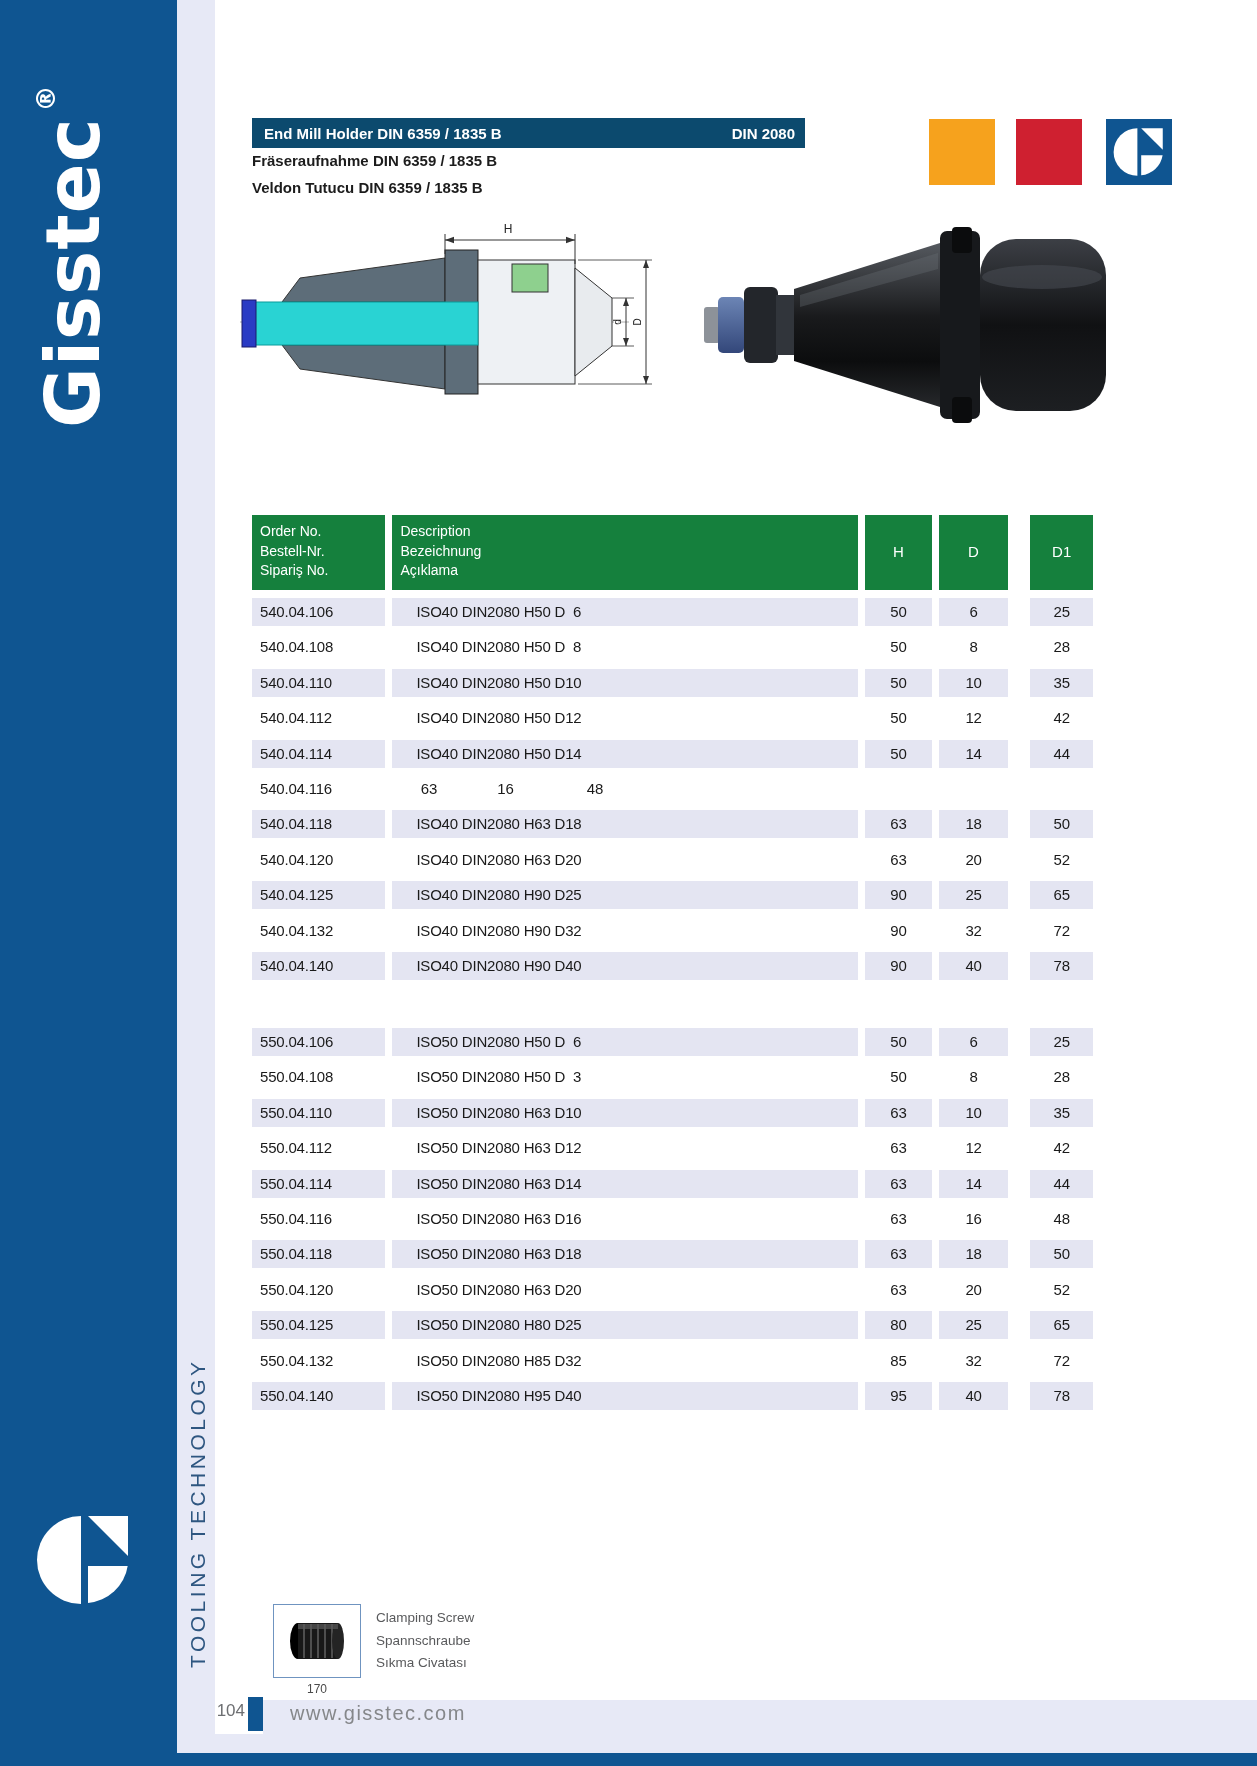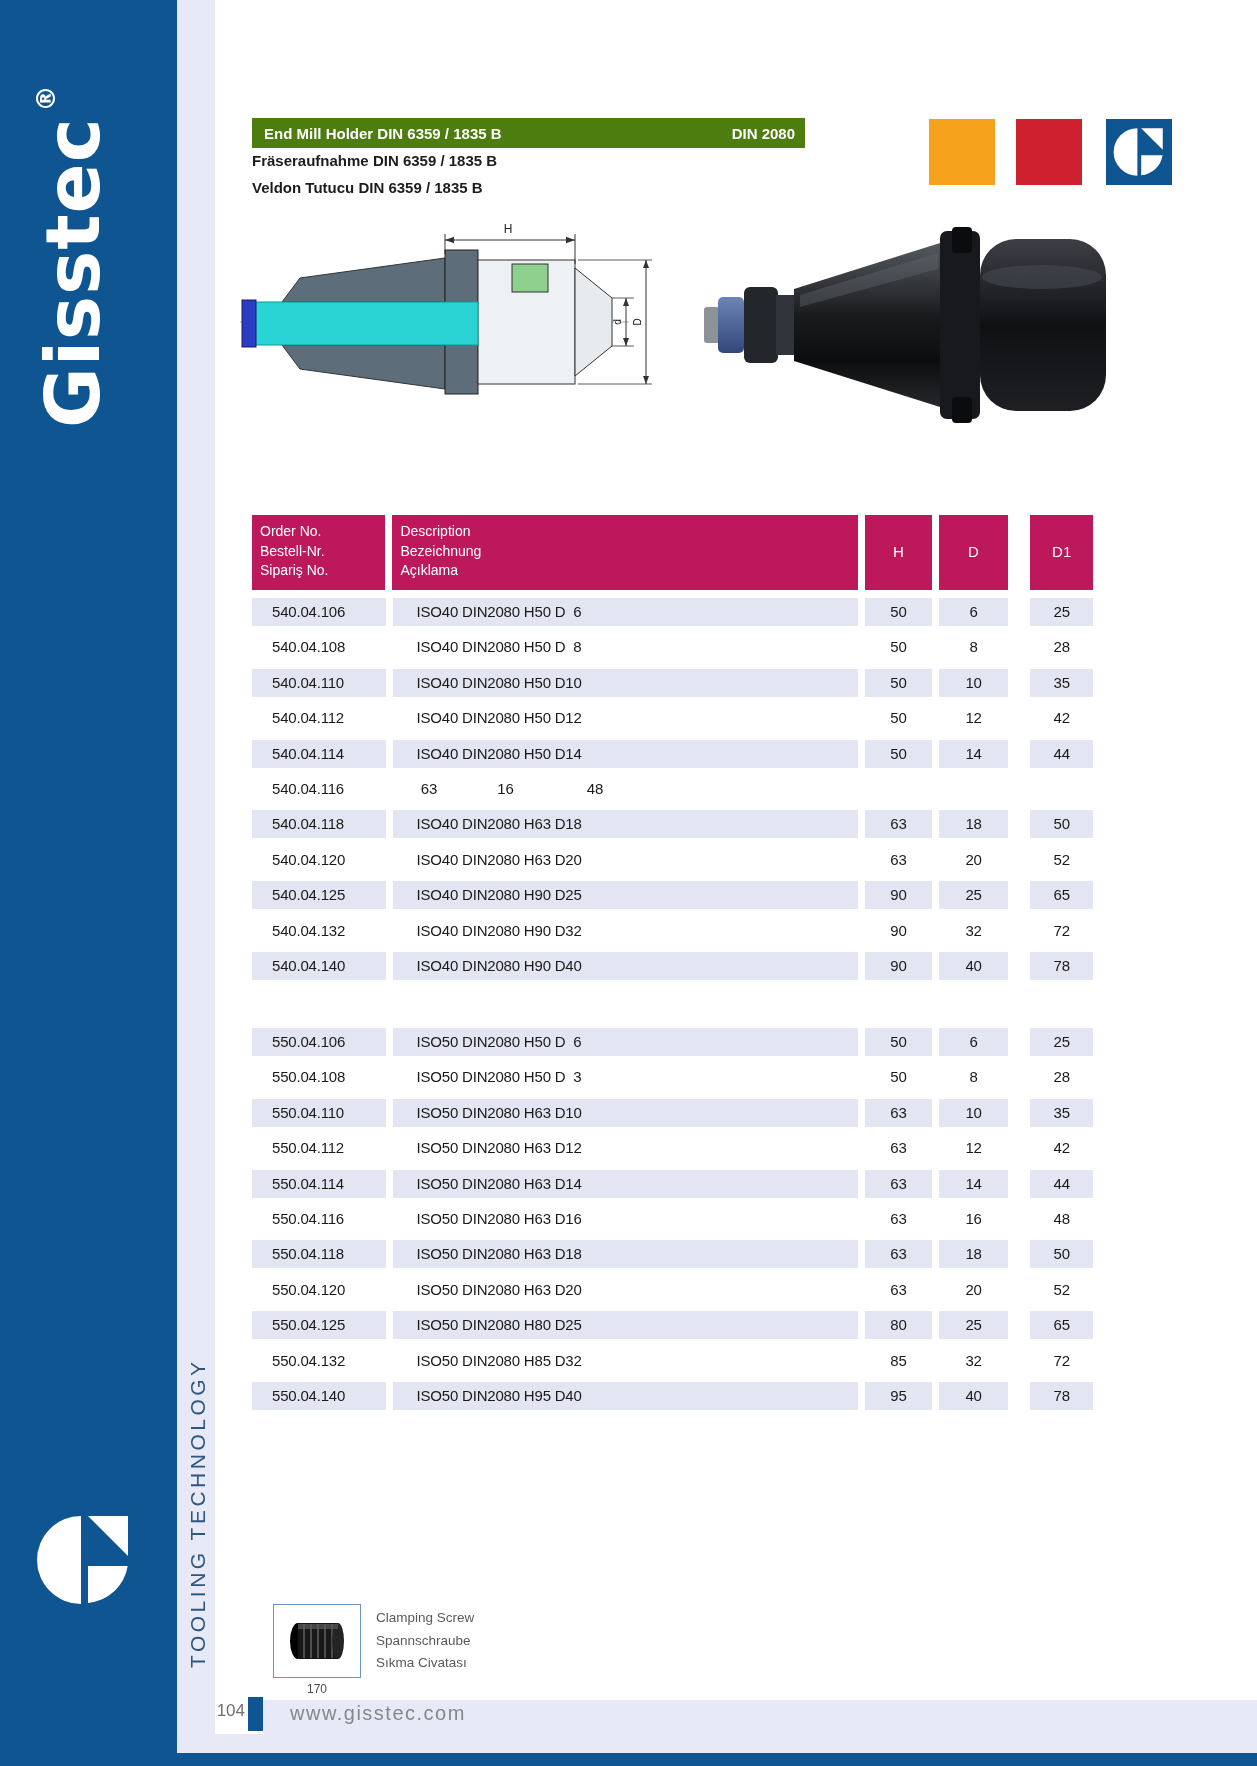--- a/index.html
+++ b/index.html
@@ -9,50 +9,50 @@
   .sidebar{position:absolute;left:0;top:0;width:177px;height:1766px;background:#0f5591;}
   .brand{position:absolute;left:30px;top:428px;transform:rotate(-90deg);transform-origin:0 0;
          width:360px;color:#fff;font-family:"DejaVu Sans",sans-serif;font-weight:bold;
          font-size:74px;letter-spacing:1px;white-space:nowrap;}
   .brand .reg{font-size:26px;vertical-align:44px;margin-left:6px;font-weight:bold;}
   .gmark-side{position:absolute;left:34px;top:1510px;width:100px;height:100px;}
   .strip{position:absolute;left:177px;top:0;width:38px;height:1766px;background:#e7e9f6;}
   .tagline{position:absolute;left:186px;top:1668px;transform:rotate(-90deg);transform-origin:0 0;
            width:480px;color:#2e5680;font-size:21px;letter-spacing:3.5px;white-space:nowrap;}
   
-  .titlebar{position:absolute;left:252px;top:118px;width:553px;height:30px;background:#4d7c0f;
+  .titlebar{position:absolute;left:252px;top:118px;width:553px;height:30px;background:#0c4a6e;
             color:#fff;display:flex;align-items:center;justify-content:space-between;
             box-sizing:border-box;padding:0 10px 0 12px;font-size:15px;font-weight:bold;}
   .sub{position:absolute;left:252px;font-size:15px;font-weight:bold;color:#1c1c1c;}
   .sub1{top:152px;} .sub2{top:179px;}
   .sq{position:absolute;top:119px;width:66px;height:66px;}
   .sq-orange{left:929px;background:#f6a21d;}
   .sq-red{left:1016px;background:#cf2030;}
   .sq-logo{left:1106px;background:#0f5591;display:flex;align-items:center;justify-content:center;}
   .sq-logo svg{width:54px;height:54px;}
   
   .drawing{position:absolute;left:240px;top:210px;}
   .photo{position:absolute;left:700px;top:225px;}
   
   .thead{position:absolute;left:252px;top:515px;width:841px;height:74px;display:flex;
          font-size:14px;color:#fff;}
-  .hcell{background:#be185d;box-sizing:border-box;height:75px;}
+  .hcell{background:#15803d;box-sizing:border-box;height:75px;}
   .hlines{padding:7px 0 0 8px;line-height:19.5px;}
   .hmid{text-align:center;line-height:74px;font-size:15px;}
   .c-order{width:136px;}
   .c-desc{width:475px;margin-left:7px;}
   .c-h{width:68px;margin-left:7px;}
   .c-d{width:71px;margin-left:7px;}
   .c-d1{width:64px;margin-left:22px;}
   .tgroup{position:absolute;left:252px;width:841px;}
   .tg0{top:598px;} .tg1{top:1028px;}
   .trow{display:flex;height:28px;line-height:28px;font-size:15px;color:#1a1a1a;
         margin-bottom:7.4px;letter-spacing:-0.2px;}
   .trow .cell{box-sizing:border-box;height:28px;}
-  .trow .c-order{padding-left:20px;}
+  .trow .c-order{padding-left:8px;}
   .trow .c-desc{padding-left:24px;white-space:pre;}
   .trow .c-h,.trow .c-d,.trow .c-d1{text-align:center;}
   .trow.odd .cell{background:#e4e5f2;}
   
   .screwbox{position:absolute;left:273px;top:1604px;width:88px;height:74px;background:#fff;
             border:1px solid #6f94c0;box-sizing:border-box;}
   .screwcap{position:absolute;left:273px;top:1682px;width:88px;text-align:center;
             font-size:12px;color:#4a4a4a;}
   .screwtxt{position:absolute;left:376px;top:1607px;font-size:13.5px;line-height:22.5px;color:#595a5c;}
   

